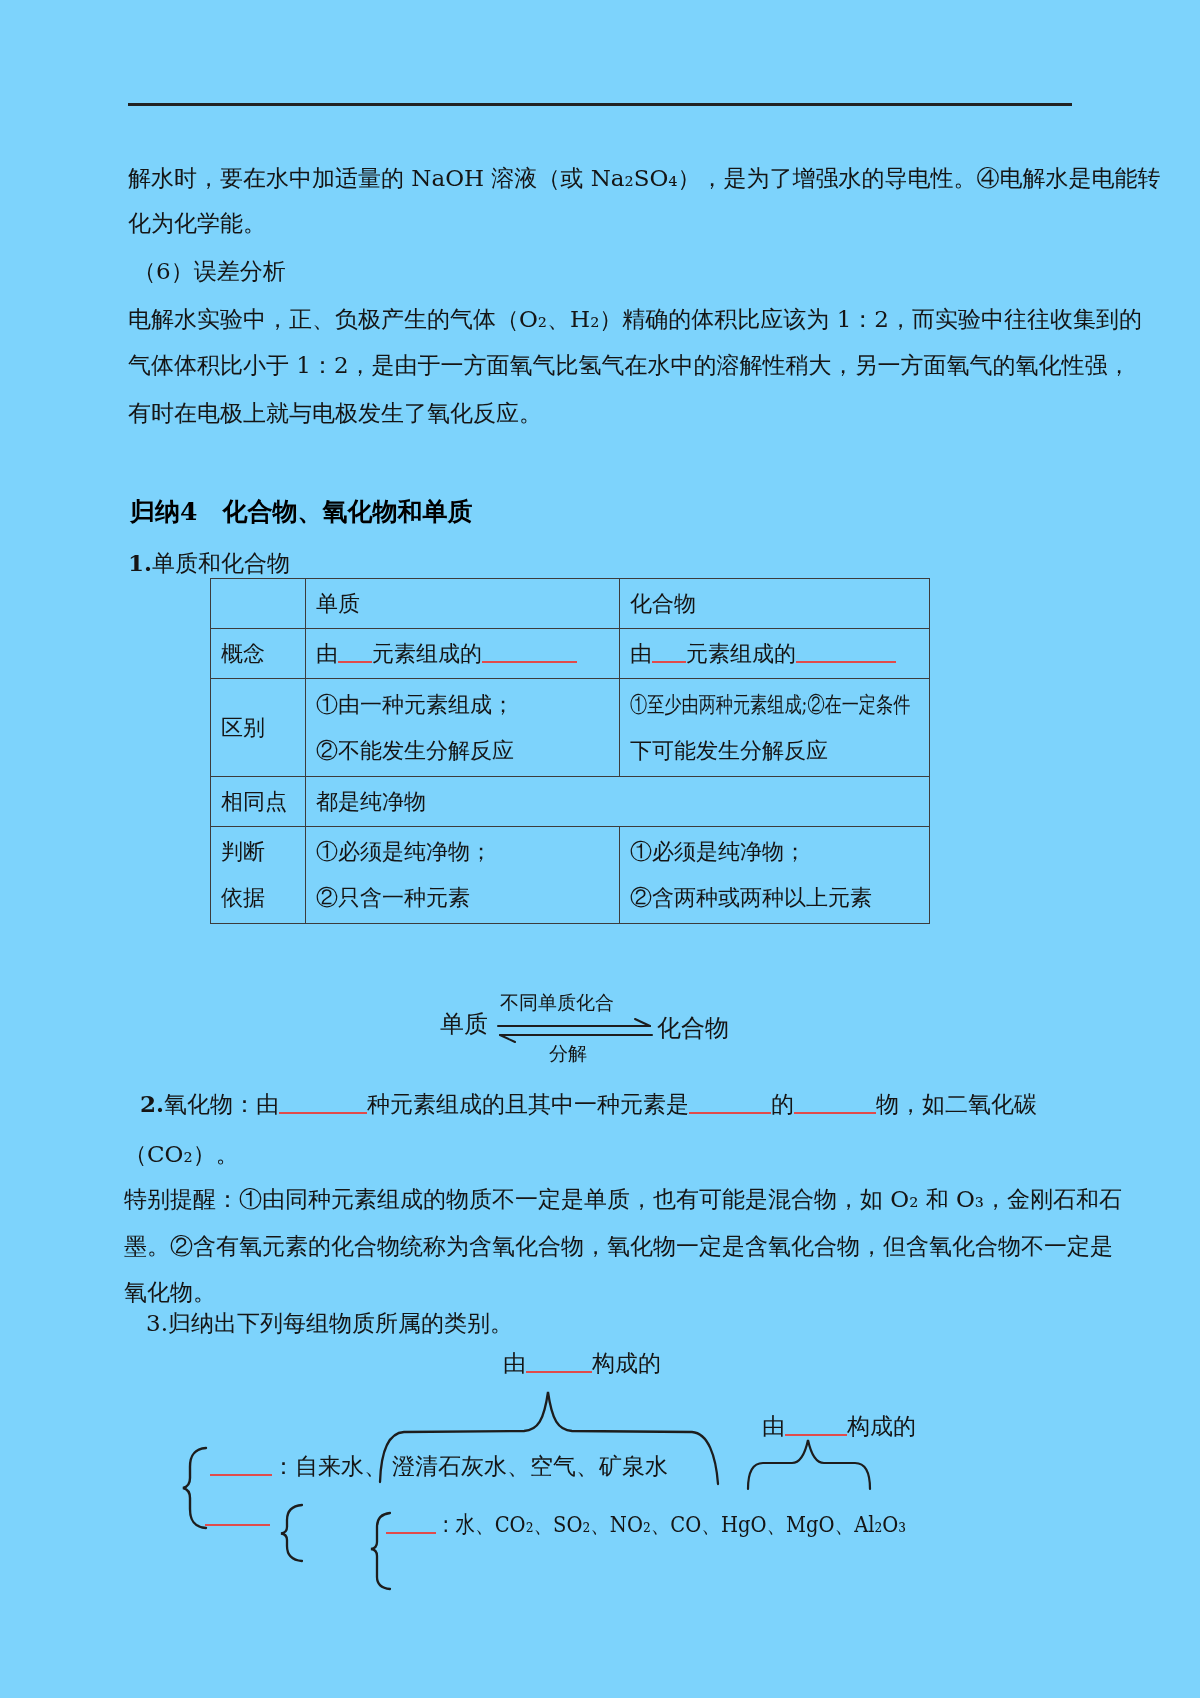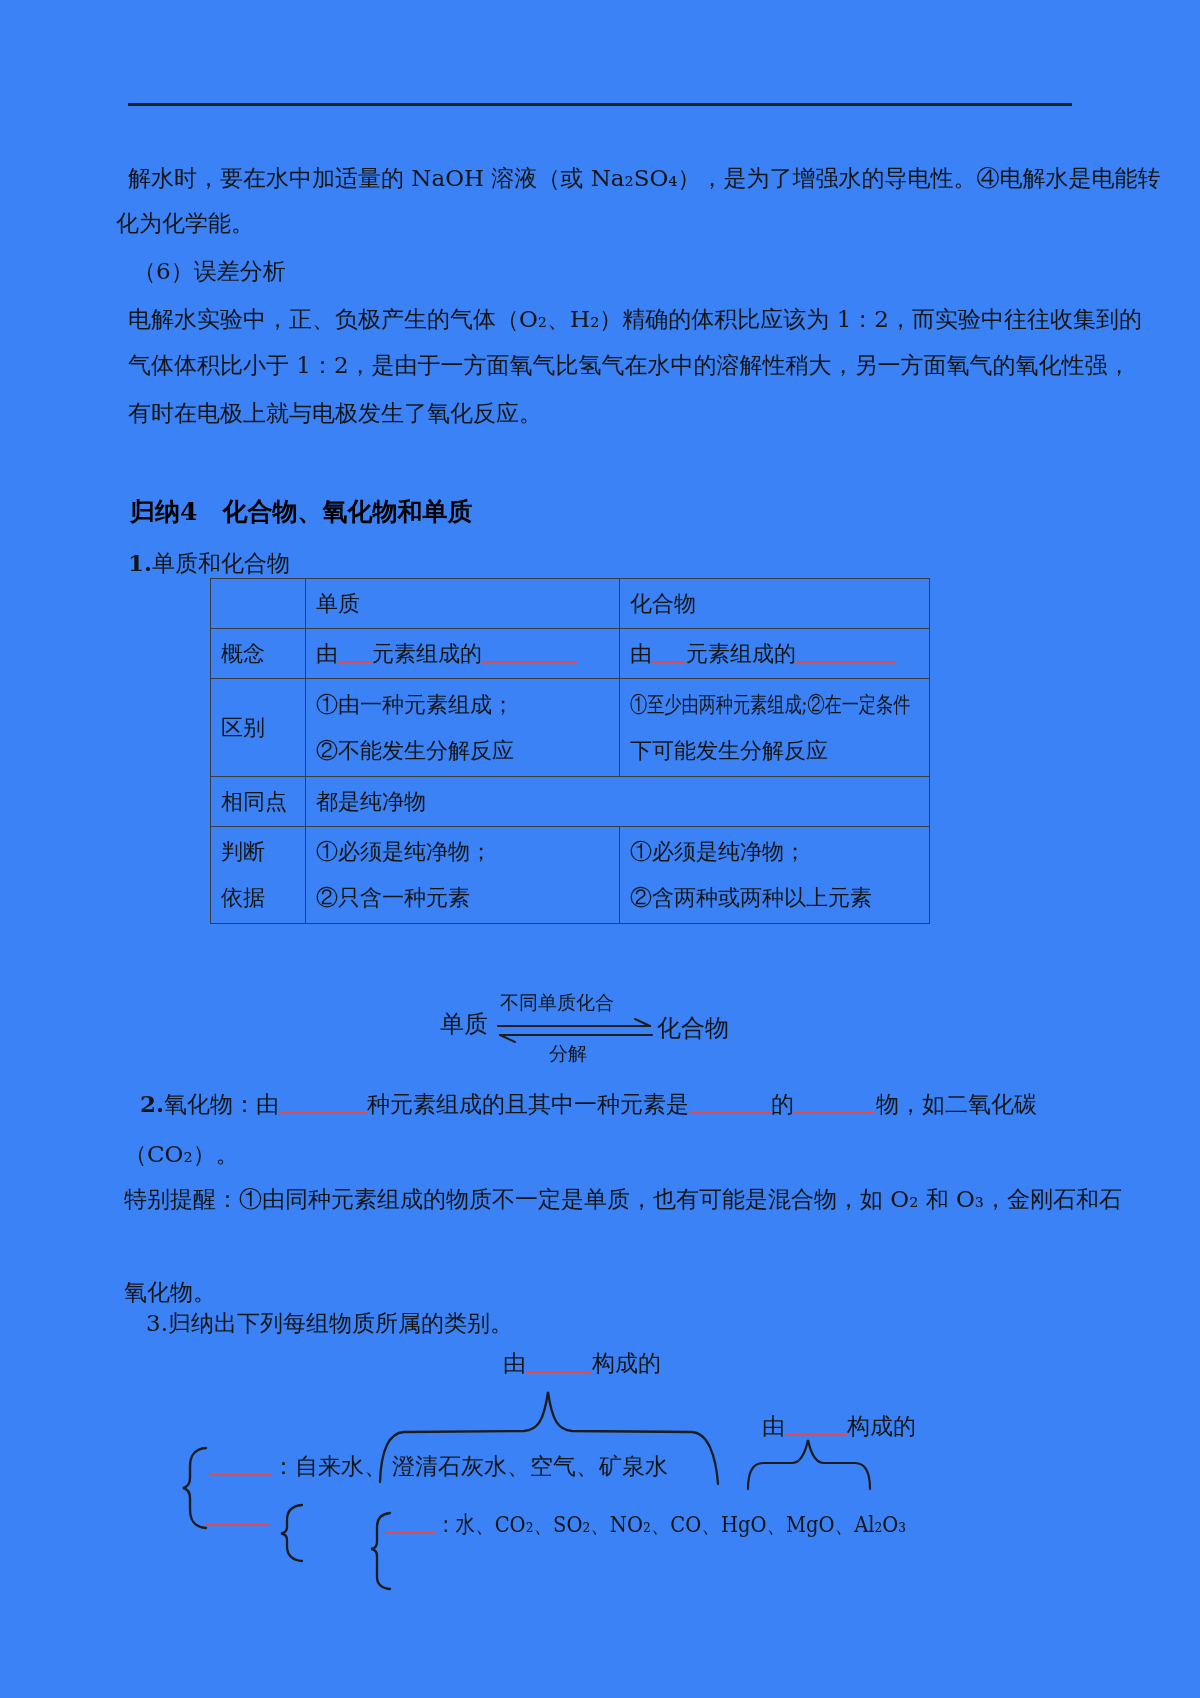--- a/index.html
+++ b/index.html
@@ -1,17 +1,17 @@
 <!DOCTYPE html>
 <html><head>
 <meta charset="utf-8">
 <style>
   html,body{margin:0;padding:0;background:#888;}
   .page{
-    position:relative;width:1200px;height:1698px;background:#3b82f6;
+    position:relative;width:1200px;height:1698px;background:#7dd3fc;
     font-family:"DejaVu Serif","Liberation Serif",serif;color:#151515;
     margin:0 auto;overflow:hidden;
   }
   .abs{position:absolute;white-space:nowrap;}
   .t{font-size:23px;line-height:28px;}
   .bold{font-weight:bold;}
   .blank{display:inline-block;height:20px;border-bottom:2px solid #e14b4b;vertical-align:-2px;}
   .rule{position:absolute;left:128px;top:103px;width:944px;height:3px;background:#222;}
   .heading{font-size:25px;font-weight:bold;color:#000;}
 
@@ -34,21 +34,21 @@
   svg.overlay path{stroke:#1d1d1d;fill:none;stroke-linecap:round;}
 </style>
 </head>
 <body>
 
 <div class="page">
 
   <div class="rule"></div>
 
   <div class="abs t" style="left:128px;top:164px">解水时，要在水中加适量的 NaOH 溶液（或 Na₂SO₄），是为了增强水的导电性。④电解水是电能转</div>
-  <div class="abs t" style="left:116px;top:209px">化为化学能。</div>
+  <div class="abs t" style="left:128px;top:209px">化为化学能。</div>
   <div class="abs t" style="left:133px;top:257px">（6）误差分析</div>
   <div class="abs t" style="left:128px;top:305px">电解水实验中，正、负极产生的气体（O₂、H₂）精确的体积比应该为 1：2，而实验中往往收集到的</div>
   <div class="abs t" style="left:128px;top:351px">气体体积比小于 1：2，是由于一方面氧气比氢气在水中的溶解性稍大，另一方面氧气的氧化性强，</div>
   <div class="abs t" style="left:128px;top:399px">有时在电极上就与电极发生了氧化反应。</div>
 
   <div class="abs heading" style="left:130px;top:495px">归纳4　化合物、氧化物和单质</div>
 
   <div class="abs t" style="left:128px;top:549px">
     <span class="bold">1.</span><span>单质和化合物</span>
   </div>
@@ -106,20 +106,21 @@
   <div class="abs linklabel" style="left:500px;top:990px">不同单质化合</div>
   <div class="abs linklabel" style="left:549px;top:1041px">分解</div>
   <div class="abs" style="left:657px;top:1012px;font-size:24px">化合物</div>
 
   <div class="abs t" style="left:140px;top:1090px">
     <span class="bold">2.</span><span>氧化物：由</span><span class="blank" style="width:88px"></span><span>种元素组成的且其中一种元素是</span><span class="blank" style="width:82px"></span><span>的</span><span class="blank" style="width:82px"></span><span>物，如二氧化碳</span>
   </div>
   <div class="abs t" style="left:124px;top:1140px">（CO₂）。</div>
 
   <div class="abs t" style="left:124px;top:1185px">特别提醒：①由同种元素组成的物质不一定是单质，也有可能是混合物，如 O₂ 和 O₃，金刚石和石</div>
+  <div class="abs t" style="left:124px;top:1232px">墨。②含有氧元素的化合物统称为含氧化合物，氧化物一定是含氧化合物，但含氧化合物不一定是</div>
   <div class="abs t" style="left:124px;top:1278px">氧化物。</div>
 
   <div class="abs t" style="left:146px;top:1309px">
     <span>3.</span><span>归纳出下列每组物质所属的类别。</span>
   </div>
 
   <div class="abs t" style="left:503px;top:1349px">
     <span>由</span><span class="blank" style="width:66px"></span><span>构成的</span>
   </div>
   <div class="abs t" style="left:762px;top:1412px">

